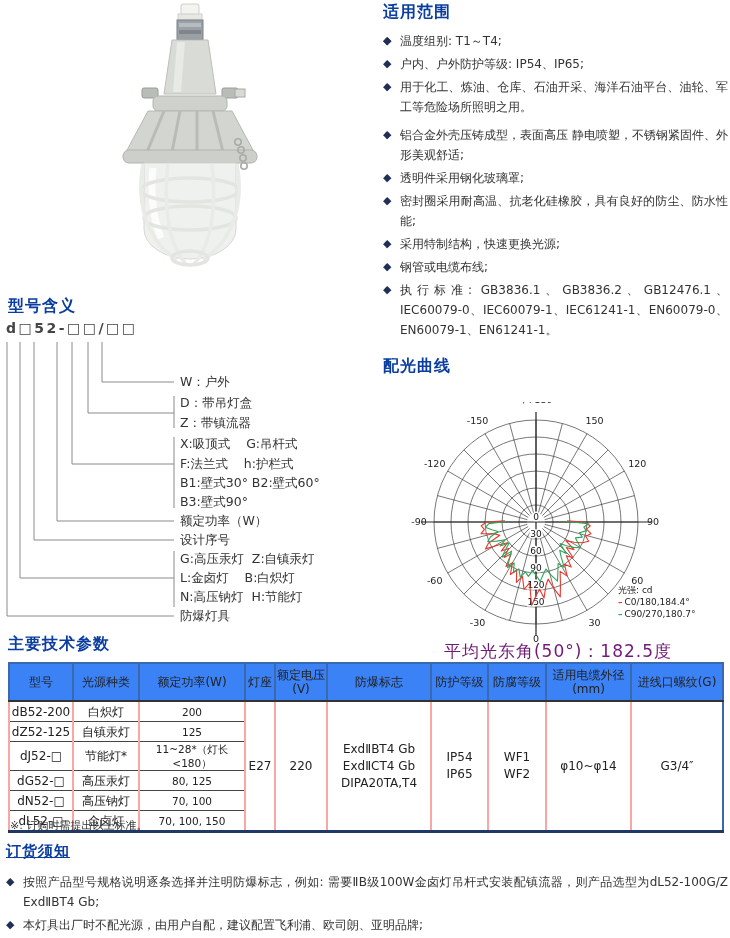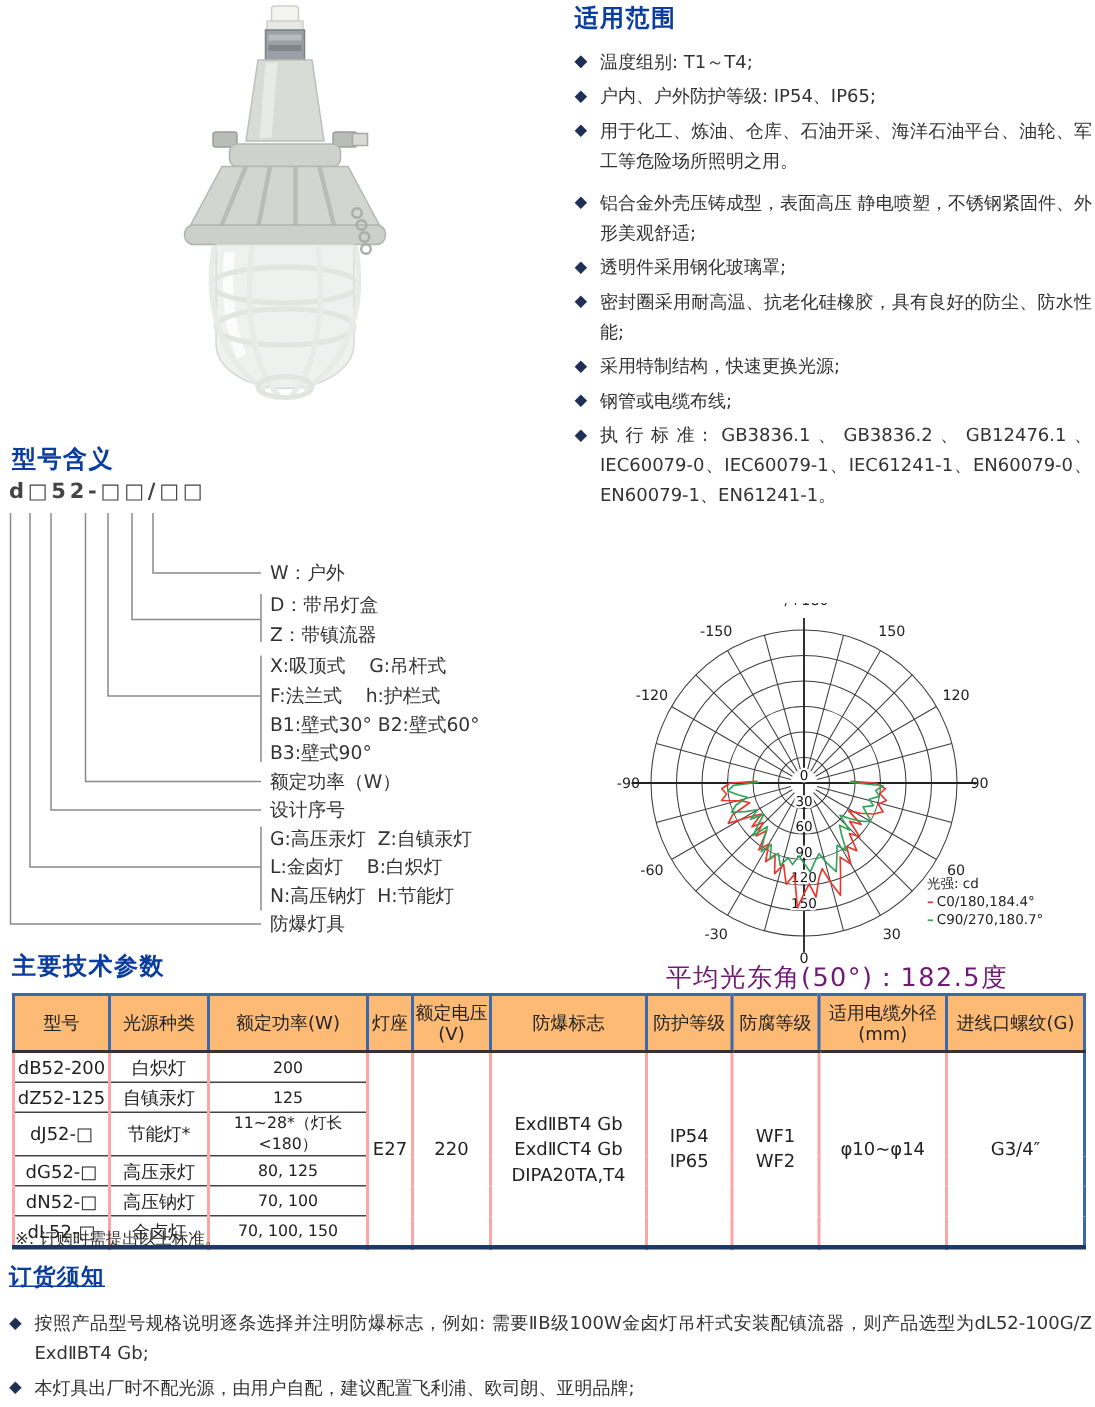--- a/index.html
+++ b/index.html
@@ -26,21 +26,21 @@
   .chart-title{margin-top:16px;}
   .chart-wrap{position:absolute;left:390px;top:402px;width:340px;height:260px;}
   .legend{position:absolute;left:228px;top:182px;font-size:9px;line-height:12px;color:#222;white-space:nowrap;}
   .legend .dash{font-weight:bold;margin-right:2px;}
   .chart-caption{position:absolute;left:408px;top:640px;width:300px;text-align:center;
                  font-size:17px;color:#701a75;letter-spacing:1px;}
   
   .params-title{position:absolute;left:8px;top:634px;}
   table.params{position:absolute;left:8px;top:662px;width:714px;border-collapse:collapse;
                table-layout:fixed;border:2px solid #3a69ae;border-bottom:3px solid #1f3864;}
-  table.params th{background:#fdba74;font-weight:normal;color:#222;font-size:12px;
+  table.params th{background:#3b82f6;font-weight:normal;color:#222;font-size:12px;
                   border-left:2px solid #3a69ae;border-bottom:2px solid #333;
                   height:36px;padding:0 1px;line-height:14px;}
   table.params td{border-left:2px solid #fca5a5;border-bottom:1px solid #444;
                   font-size:12px;color:#222;text-align:center;height:19px;padding:0 1px;line-height:14px;}
   table.params td.power{font-size:10.5px;}
   table.params td.multi div{line-height:17px;}
   .table-note{position:absolute;left:10px;top:818px;font-size:11px;color:#333;}
   
   .order-title{position:absolute;left:6px;top:842px;font-size:15px;text-decoration:underline;}
   .order-list{position:absolute;left:6px;top:864px;width:722px;}
@@ -106,20 +106,21 @@
 
     <ul class="bullets">
       <li><span class="bullet">◆</span><span>铝合金外壳压铸成型，表面高压 静电喷塑，不锈钢紧固件、外形美观舒适;</span></li>
       <li><span class="bullet">◆</span><span>透明件采用钢化玻璃罩;</span></li>
       <li><span class="bullet">◆</span><span>密封圈采用耐高温、抗老化硅橡胶，具有良好的防尘、防水性能;</span></li>
       <li><span class="bullet">◆</span><span>采用特制结构，快速更换光源;</span></li>
       <li><span class="bullet">◆</span><span>钢管或电缆布线;</span></li>
       <li><span class="bullet">◆</span><span>执行标准: GB3836.1、GB3836.2、GB12476.1、IEC60079-0、IEC60079-1、IEC61241-1、EN60079-0、EN60079-1、EN61241-1。</span></li>
     </ul>
 
+    <div class="sec-title chart-title">配光曲线</div>
   </div>
 
   <div class="sec-title model-title">型号含义</div>
   <div class="diagram">
     <svg width="360" height="318" viewBox="0 0 360 318">
       <g stroke="#8a8a8a" stroke-width="1" fill="none">
         <polyline points="98,24 98,64 170,64"></polyline>
         <polyline points="84,24 84,95 170,95"></polyline>
           <line x1="170" y1="78" x2="170" y2="110"></line>
         <polyline points="68,24 68,146 170,146"></polyline>

